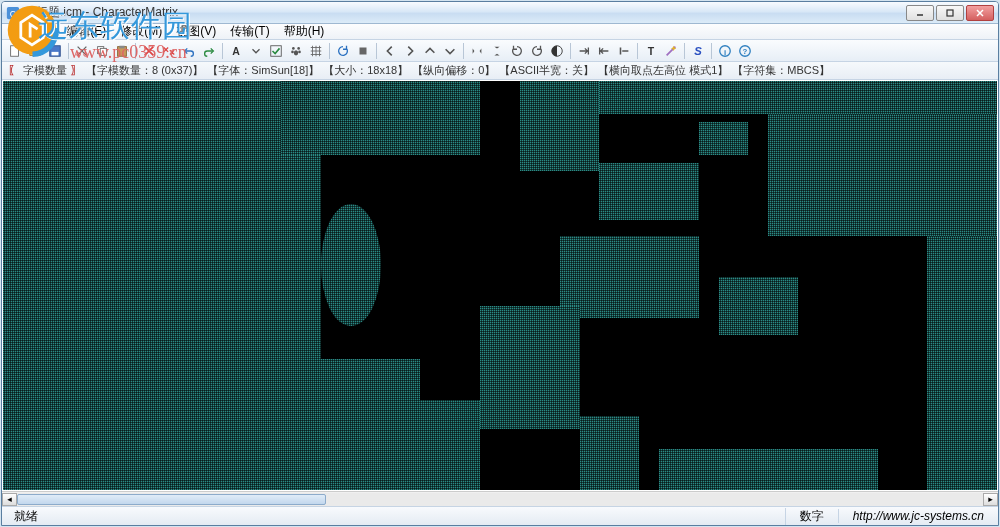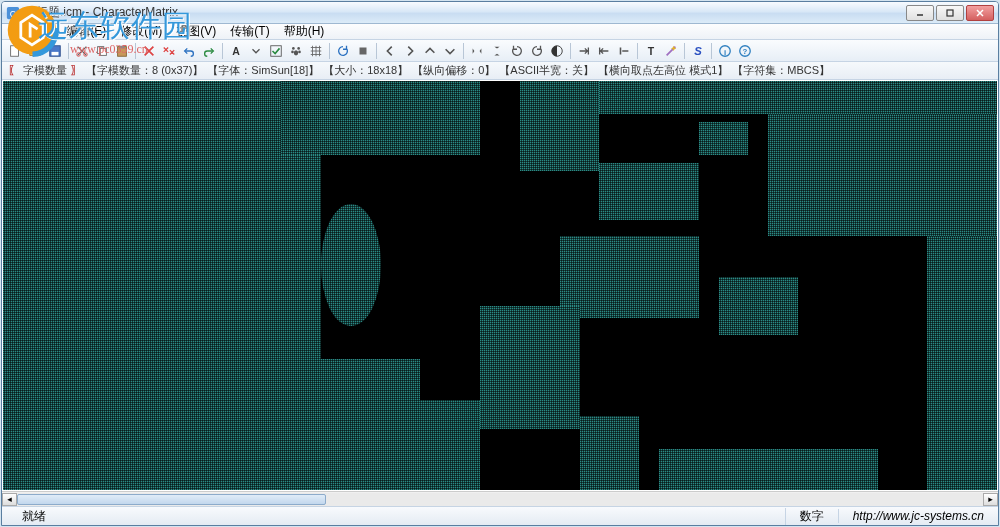--- a/index.html
+++ b/index.html
@@ -20,27 +20,27 @@
 .infobar { height: 18px; background: linear-gradient(#f6f9fc,#e8eef5); display: flex; align-items: center; padding: 0 6px; font-size: 11px; border-bottom: 1px solid #c6d4e4; gap: 4px; color: #333; }
 .info-marker { color: #b33; font-weight: bold; }
 .info-seg { white-space: nowrap; }
 .canvas-wrap { flex: 1; background: #fff; display: flex; overflow: hidden; }
 .canvas { flex: 1; background: #000; margin: 1px; position: relative; overflow: hidden; }
 .scroll-h { height: 15px; background: #f0f0f0; border-top: 1px solid #ccc; display: flex; align-items: center; }
 .sb-btn { width: 15px; height: 13px; background: linear-gradient(#fff,#ddd); border: 1px solid #aaa; display: flex; align-items: center; justify-content: center; font-size: 9px; cursor: pointer; }
 .sb-track { flex: 1; height: 13px; background: #eaeaea; position: relative; }
 .sb-thumb { position: absolute; left: 0; width: 32%; height: 11px; top: 1px; background: linear-gradient(#e0ecf8,#c2d7ed); border: 1px solid #8cabcb; border-radius: 2px; cursor: pointer; }
 .statusbar { height: 19px; background: linear-gradient(#f8fafd,#e4ebf3); display: flex; align-items: center; font-size: 12px; border-top: 1px solid #c6d4e4; }
-.status-left { flex: 1; padding-left: 20px; }
+.status-left { flex: 1; padding-left: 12px; }
 .status-mid { padding: 0 14px; border-left: 1px solid #c6d4e4; font-family: Liberation Mono, monospace; }
 .status-right { padding: 0 14px; border-left: 1px solid #c6d4e4; font-style: italic; }
 .watermark { position: absolute; top: 0; left: 0; z-index: 100; pointer-events: none; }
 .wm-logo { position: absolute; left: 4px; top: 2px; width: 56px; height: 56px; }
 .wm-text { position: absolute; left: 38px; top: 6px; font-size: 30px; font-weight: normal; color: #3498db; text-shadow: 1px 1px 0 #fff; letter-spacing: 1px; white-space: nowrap; }
-.wm-sub { position: absolute; left: 70px; top: 42px; font-size: 12px; color: #d66; font-family: "Comic Sans MS", cursive; }
+.wm-sub { position: absolute; left: 70px; top: 42px; font-size: 18px; color: #d66; font-family: "Comic Sans MS", cursive; }
 
 .dots { position: absolute; inset: 0; }
 .blob { position: absolute; background: #2a8a85; background-image:
   repeating-linear-gradient(0deg, transparent 0 1px, rgba(0,0,0,.55) 1px 2px),
   repeating-linear-gradient(90deg, transparent 0 1px, rgba(0,0,0,.55) 1px 2px);
 }
 </style>
 </head>
 <body>
 

